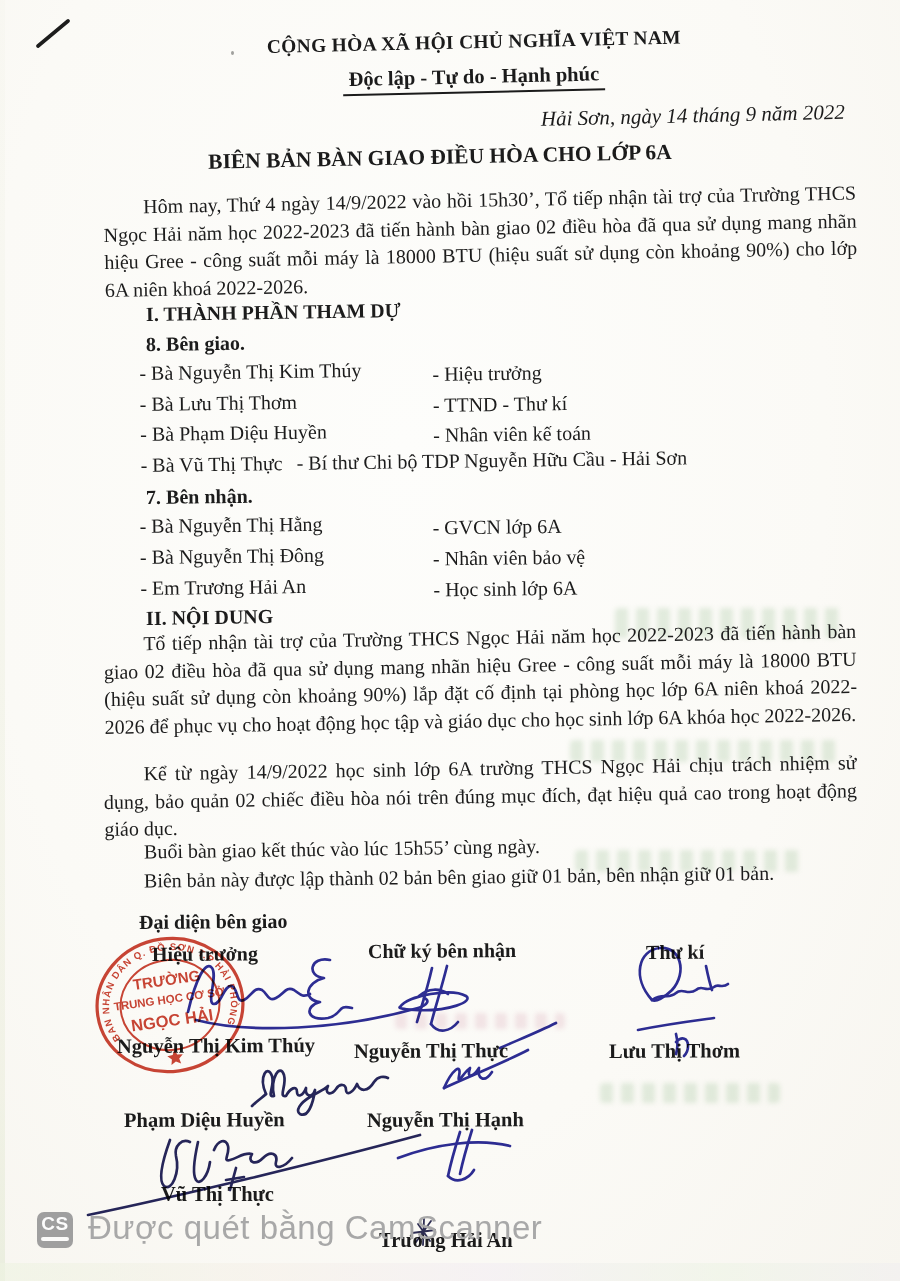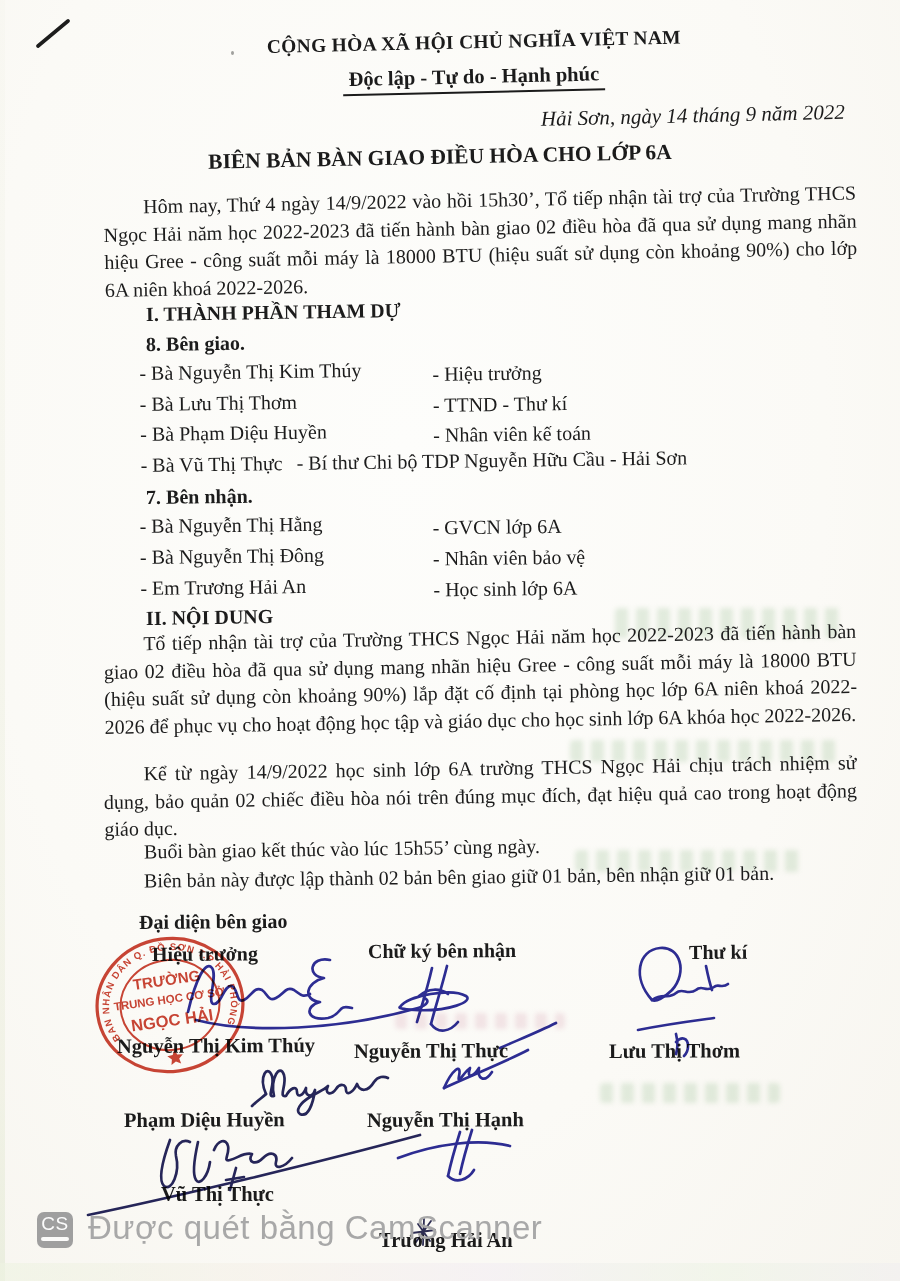--- a/index.html
+++ b/index.html
@@ -52,21 +52,21 @@
   .bleed.pink{background:repeating-linear-gradient(90deg, rgba(214,160,176,.5) 0 12px, rgba(255,255,255,0) 12px 20px);}
   .speck{position:absolute;width:3px;height:4px;background:#8a8a86;border-radius:50%;opacity:.8;}
   .bottom-band{position:absolute;left:0;right:0;bottom:0;height:18px;opacity:.65;
     background:linear-gradient(90deg,#eef3e2 0%,#f6f1ea 30%,#f3eef3 55%,#eef4e6 80%,#f1eff0 100%);}
   .left-edge{position:absolute;left:0;top:0;bottom:0;width:5px;opacity:.5;
     background:linear-gradient(180deg,rgba(230,232,216,.2) 0%,rgba(222,228,200,.6) 85%,rgba(214,226,196,.8) 100%);}
 
   
   .cs-logo{position:absolute;left:37px;top:1212px;width:36px;height:36px;background:#9f9f9f;border-radius:7px;}
   .cs-logo .cs-txt{position:absolute;left:0;top:1px;width:100%;text-align:center;
-    font-family:"Liberation Sans","DejaVu Sans",sans-serif;font-weight:normal;font-size:19px;color:#fcfcfc;letter-spacing:.5px;}
+    font-family:"Liberation Sans","DejaVu Sans",sans-serif;font-weight:bold;font-size:19px;color:#fcfcfc;letter-spacing:.5px;}
   .cs-logo .slot{position:absolute;left:4px;top:25px;width:28px;height:4px;background:#fbfbfa;border-radius:2px;}
   .cs-text{position:absolute;left:88px;top:1209px;font-family:"Liberation Sans","DejaVu Sans",sans-serif;
     font-size:33px;color:#a8a8a8;letter-spacing:.5px;}
 </style>
 </head>
 <body>
 
 <div id="canvas">
 
   <div class="left-edge"></div>
@@ -134,21 +134,21 @@
 
   <div class="abs doc-text b t09" style="top:605px;left:146px;">II. NỘI DUNG</div>
   <div class="abs doc-text just indent t10" style="top:631px;left:104px;width:753px;">Tổ tiếp nhận tài trợ của Trường THCS Ngọc Hải năm học 2022-2023 đã tiến hành bàn giao 02 điều hòa đã qua sử dụng mang nhãn hiệu Gree - công suất mỗi máy là 18000 BTU (hiệu suất sử dụng còn khoảng 90%) lắp đặt cố định tại phòng học lớp 6A niên khoá 2022-2026 để phục vụ cho hoạt động học tập và giáo dục cho học sinh lớp 6A khóa học 2022-2026.</div>
   <div class="abs doc-text just indent t09" style="top:761px;left:104px;width:753px;">Kể từ ngày 14/9/2022 học sinh lớp 6A trường THCS Ngọc Hải chịu trách nhiệm sử dụng, bảo quản  02 chiếc điều hòa nói trên đúng mục đích, đạt hiệu quả cao trong hoạt động giáo dục.</div>
   <div class="abs doc-text indent t08" style="top:839px;left:104px;width:753px;">Buổi bàn giao kết thúc vào lúc 15h55’ cùng ngày.</div>
   <div class="abs doc-text indent t07" style="top:868px;left:104px;width:753px;">Biên bản này được lập thành 02 bản bên giao giữ 01 bản, bên nhận giữ 01 bản.</div>
 
   <div class="abs siglabel t05" style="top:911px;left:139px;">Đại diện bên giao</div>
   <div class="abs siglabel t04" style="top:943px;left:152px;">Hiệu trưởng</div>
   <div class="abs siglabel t04" style="top:940px;left:368px;">Chữ ký bên nhận</div>
-  <div class="abs siglabel t04" style="top:941px;left:646px;margin-left:43px;">Thư kí</div>
+  <div class="abs siglabel t04" style="top:941px;left:646px;">Thư kí</div>
 
   <div class="abs signame t03" style="top:1035px;left:117px;">Nguyễn Thị Kim Thúy</div>
   <div class="abs signame t03" style="top:1040px;left:354px;">Nguyễn Thị Thực</div>
   <div class="abs signame t03" style="top:1040px;left:609px;text-align:right;">Lưu Thị Thơm</div>
   <div class="abs signame t03" style="top:1109px;left:124px;">Phạm Diệu Huyền</div>
   <div class="abs signame t03" style="top:1109px;left:367px;">Nguyễn Thị Hạnh</div>
   <div class="abs signame" style="top:1183px;left:161px;">Vũ Thị Thực</div>
   <div class="abs signame" style="top:1183px;left:379px;margin-top:46px;">Trương Hải An</div>
 
   <svg id="stamp" class="overlay" width="156" height="146" viewBox="0 0 156 146">

